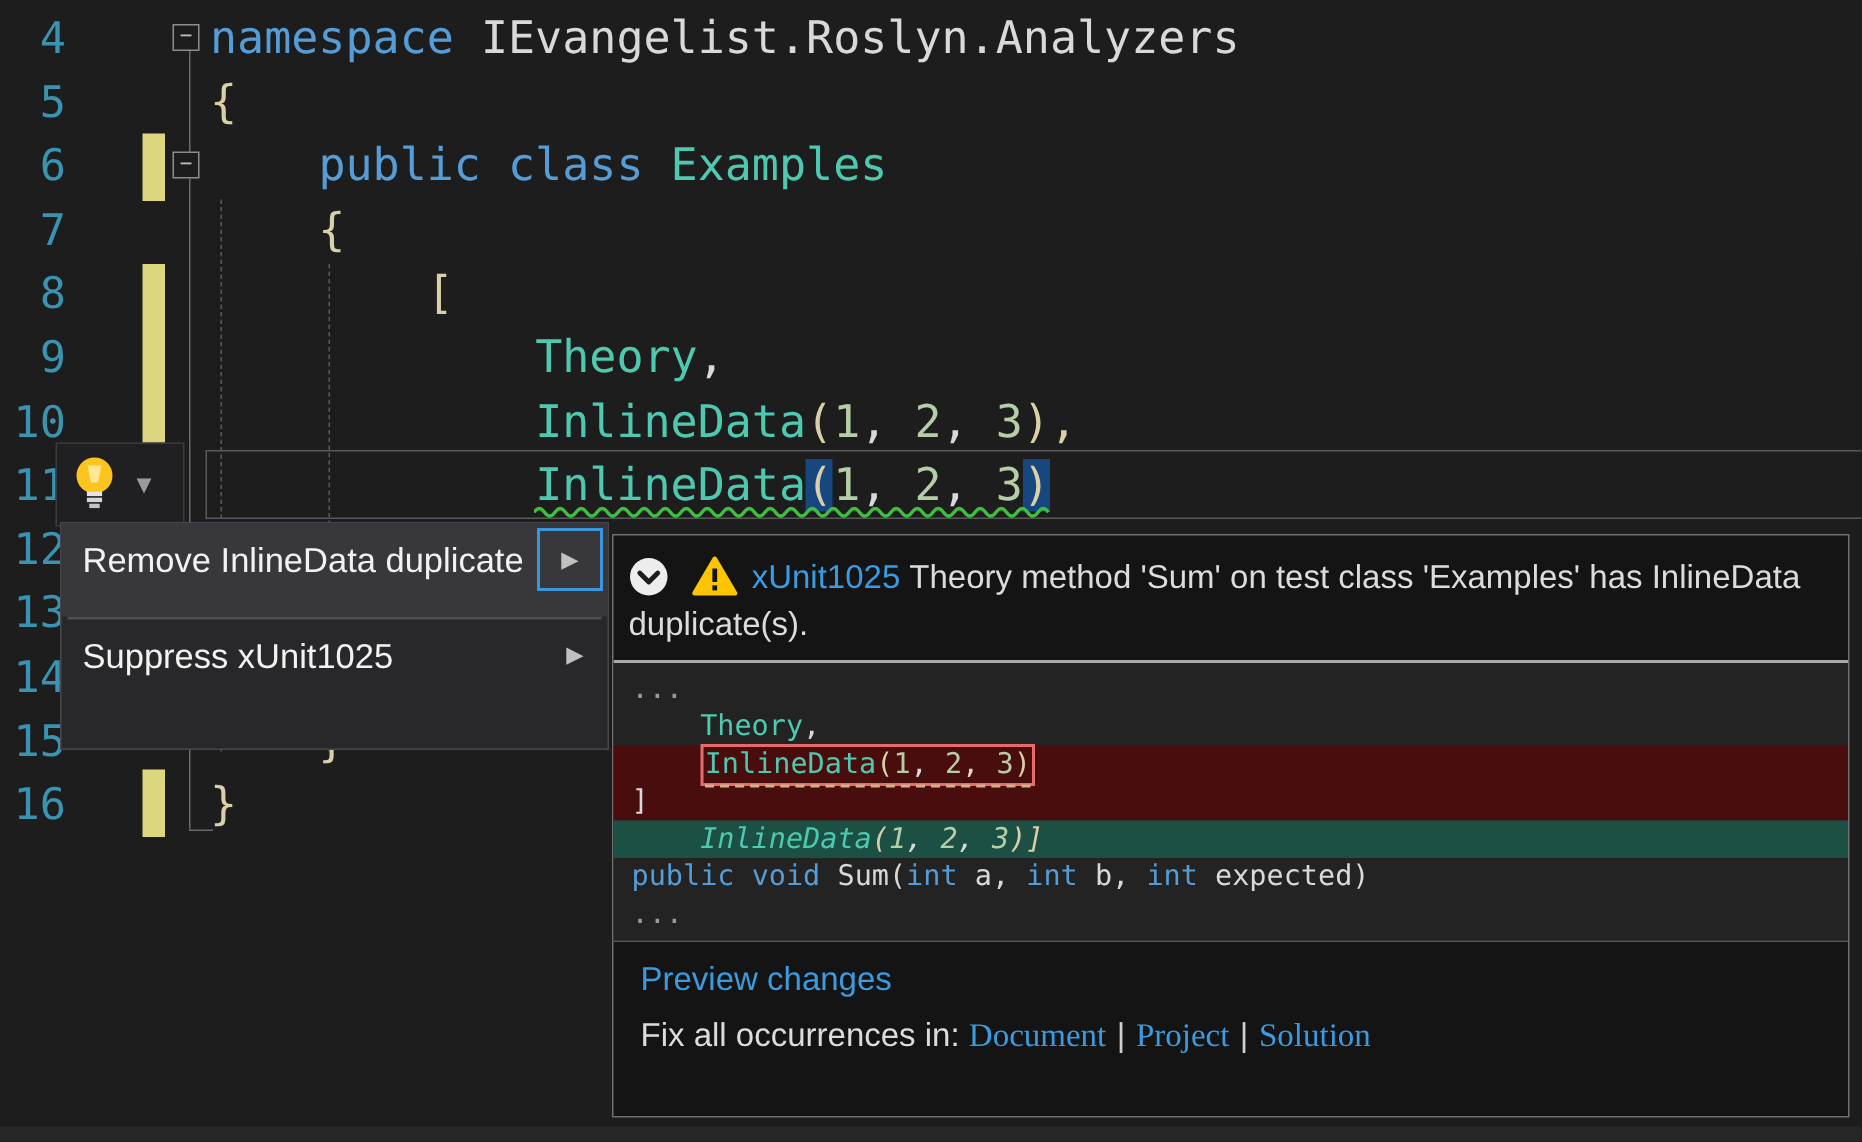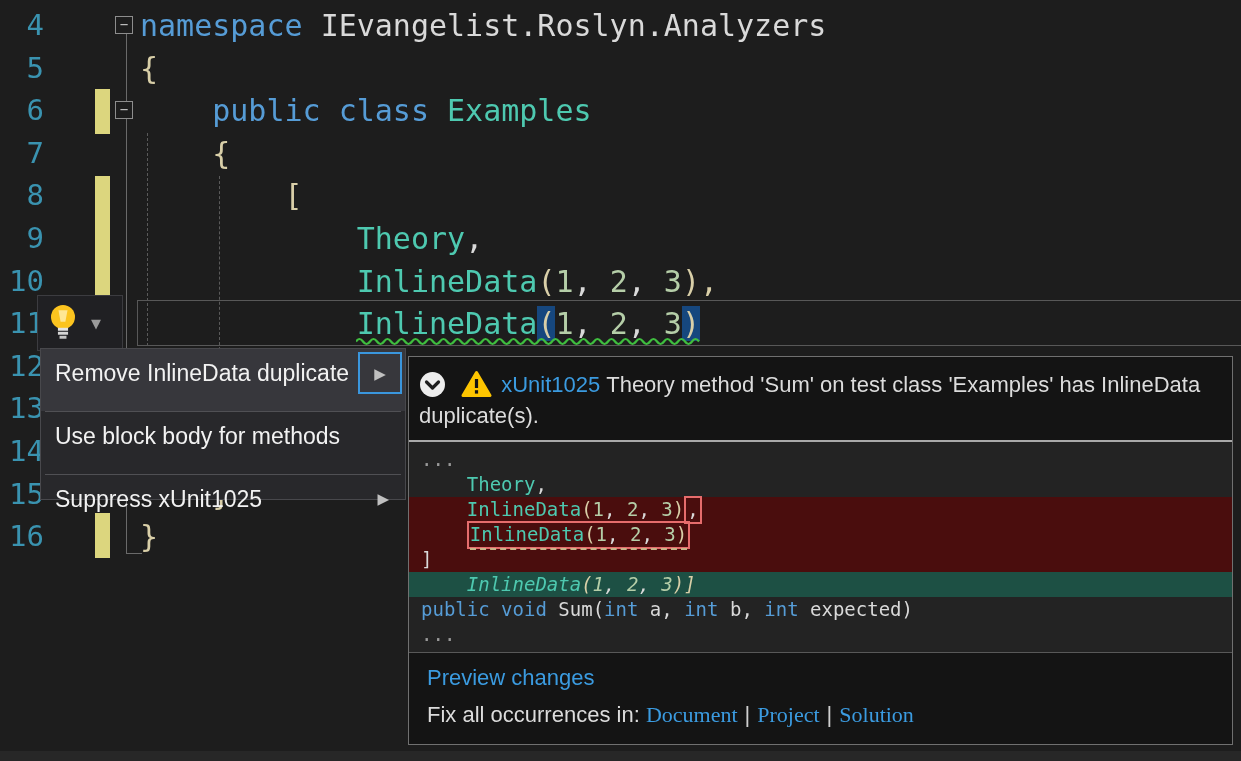--- a/index.html
+++ b/index.html
@@ -124,42 +124,40 @@
       <rect x="8.2" y="18.6" width="7.6" height="2.2" fill="#e4e4e4"></rect>
       <rect x="8.2" y="21.6" width="7.6" height="2.2" fill="#d6d6d6"></rect>
       <rect x="9.4" y="24.6" width="5.2" height="2.2" fill="#c4c4c4"></rect>
     </svg>
     <span id="bulb-chevron">▼</span>
   </div>
 
   <div id="menu">
       <div class="menu-item selected"><span>Remove InlineData duplicate</span><span class="submenu-arrow boxed">▶</span></div>
       <div class="menu-sep"></div>
-      <div class="menu-item"><span>Use block body for methods</span></div>
       <div class="menu-sep"></div>
       <div class="menu-item"><span>Suppress xUnit1025</span><span class="submenu-arrow">▶</span></div>
     </div>
 
   <div id="popup">
     <div id="popup-header">
       <svg class="hdr-icon" width="27" height="27" viewBox="0 0 27 27">
         <circle cx="13.5" cy="13.5" r="12.5" fill="#ededed"></circle>
         <path d="M7.5 11 L13.5 17 L19.5 11" fill="none" stroke="#1d1d1d" stroke-width="3.2" stroke-linecap="round" stroke-linejoin="round"></path>
       </svg>
       <svg class="hdr-icon" width="31" height="28" viewBox="0 0 31 28">
         <path d="M15.5 2.5 L29 25.5 H2 Z" fill="#fdc500" stroke="#fdc500" stroke-width="3" stroke-linejoin="round"></path>
         <rect x="13.9" y="9" width="3.2" height="9" fill="#141414"></rect>
         <rect x="13.9" y="20.2" width="3.2" height="3.4" fill="#141414"></rect>
       </svg><span class="diag-code">xUnit1025</span><span>Theory method 'Sum' on test class 'Examples' has InlineData duplicate(s).</span>
     </div>
     <div id="hdr-sep"></div>
     <div id="preview-code">
         <div class="pv-row "><span class="dim">...</span></div>
         <div class="pv-row "><span class="pl">    </span><span class="ty">Theory</span><span class="pl">,</span></div>
-        <div class="pv-row removed"><span class="pl">    </span><span class="ty">InlineData</span><span class="br">(</span><span class="num">1</span><span class="pl">, </span><span class="num">2</span><span class="pl">, </span><span class="num">3</span><span class="br">)</span><span class="seg-box"><span class="pl">,</span></span></div>
         <div class="pv-row removed"><span class="pl">    </span><span class="seg-box"><span class="dash-under"><span class="ty">InlineData</span><span class="br">(</span><span class="num">1</span><span class="pl">, </span><span class="num">2</span><span class="pl">, </span><span class="num">3</span><span class="br">)</span></span></span></div>
         <div class="pv-row removed"><span class="pl">]</span></div>
         <div class="pv-row added"><span class="pl">    </span><span class="ty">InlineData</span><span class="br">(</span><span class="num">1</span><span class="pl">, </span><span class="num">2</span><span class="pl">, </span><span class="num">3</span><span class="br">)]</span></div>
         <div class="pv-row "><span class="kw">public</span><span class="pl"> </span><span class="kw">void</span><span class="pl"> </span><span class="pl">Sum(</span><span class="kw">int</span><span class="pl"> a, </span><span class="kw">int</span><span class="pl"> b, </span><span class="kw">int</span><span class="pl"> expected)</span></div>
         <div class="pv-row "><span class="dim">...</span></div>
       </div>
     <div id="code-sep"></div>
     <div id="popup-footer">
       <span id="preview-link">Preview changes</span><br>
       <span id="fixall-row"><span>Fix all occurrences in:</span><span id="scope-links"><span> </span><span class="scope-link">Document</span><span class="scope-pipe">|</span><span class="scope-link">Project</span><span class="scope-pipe">|</span><span class="scope-link">Solution</span></span></span>

